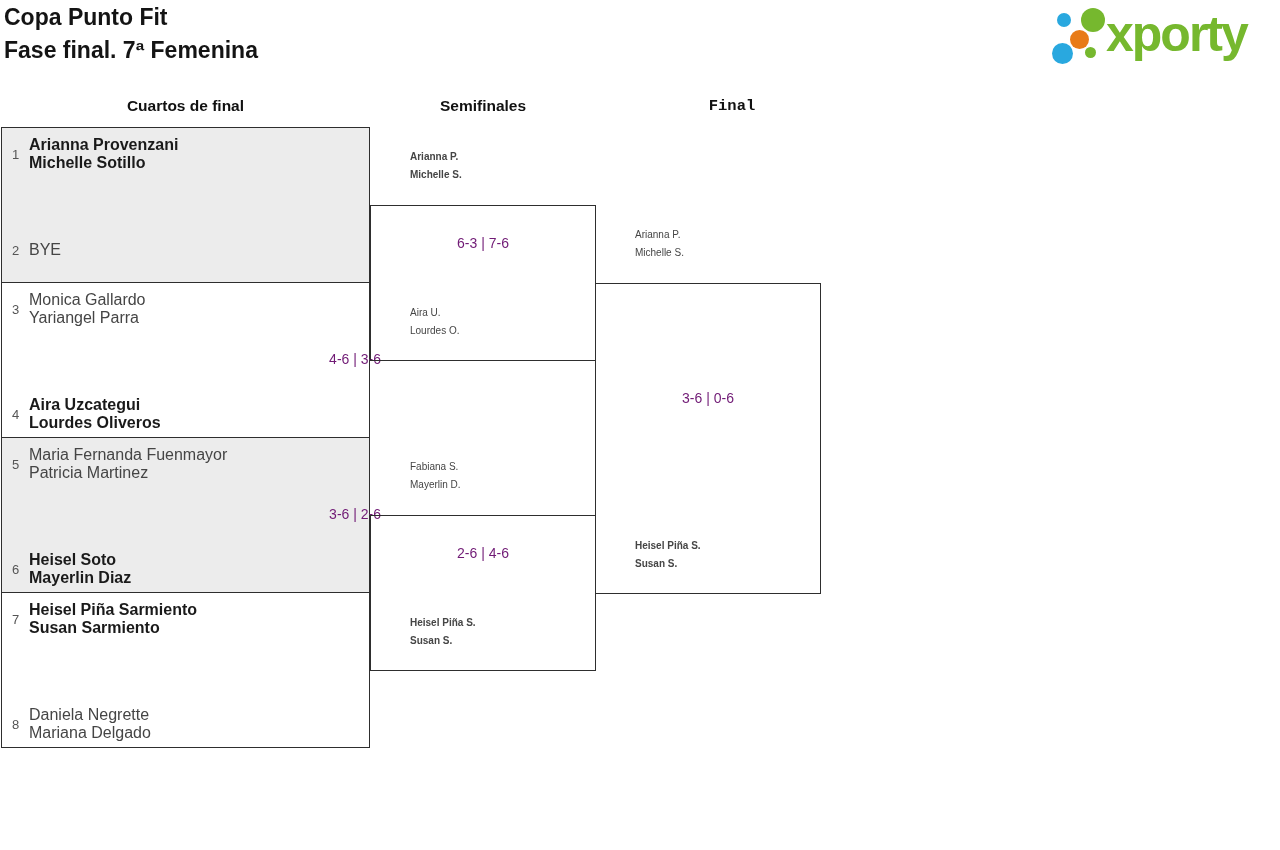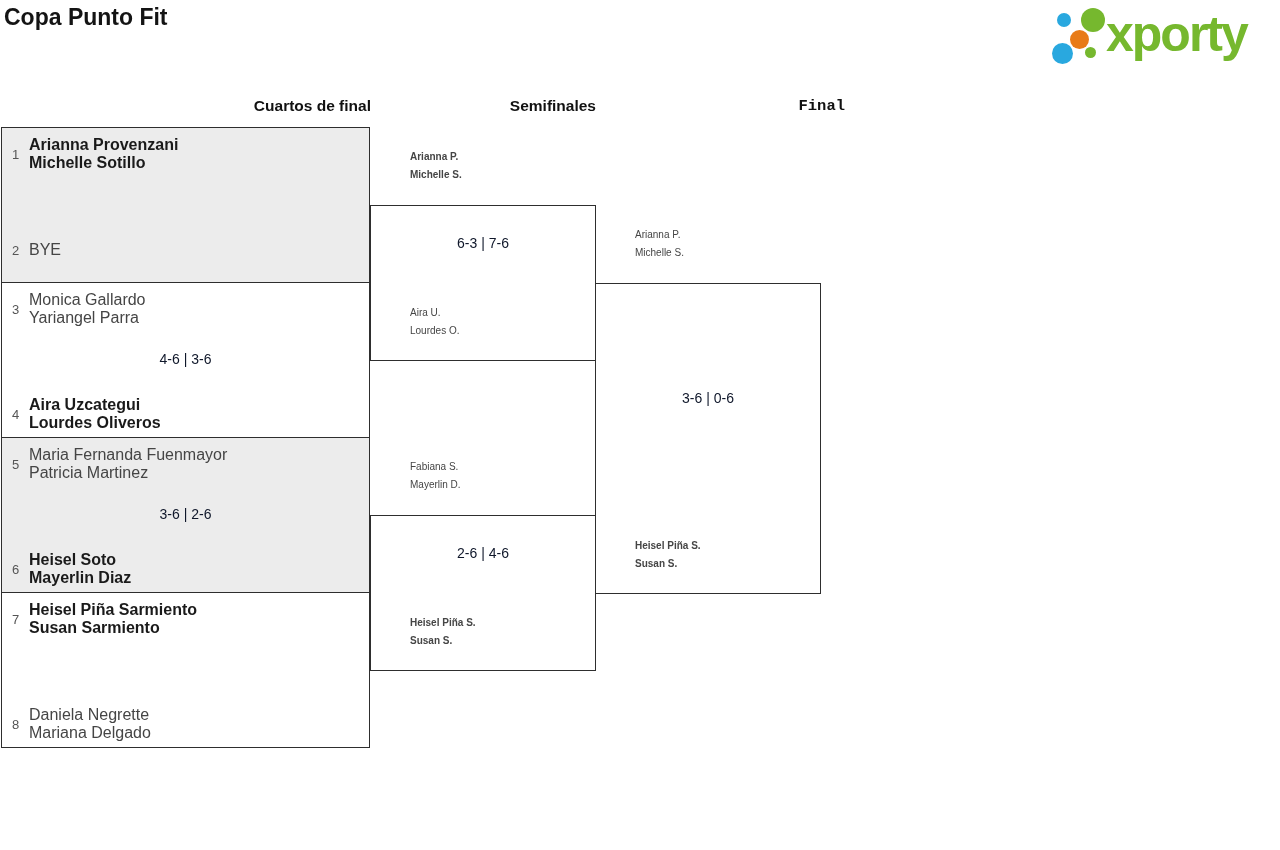--- a/index.html
+++ b/index.html
@@ -16,21 +16,21 @@
   .dot { position:absolute; border-radius:50%; }
   .dot-blue-sm  { left:7px;  top:8px;  width:14px; height:14px; background:#29a8df; }
   .dot-green-lg { left:31px; top:3px;  width:24px; height:24px; background:#76b82e; }
   .dot-orange   { left:20px; top:25px; width:19px; height:19px; background:#e87b17; }
   .dot-blue-lg  { left:2px;  top:38px; width:21px; height:21px; background:#29a8df; }
   .dot-green-sm { left:35px; top:42px; width:11px; height:11px; background:#76b82e; }
   .wordmark { position:absolute; left:56px; top:-3px; font-size:50px; font-weight:700;
     color:#76b82e; letter-spacing:-2px; line-height:64px; }
 
   
-  .col-head { position:absolute; top:97px; text-align:right; font-weight:700;
+  .col-head { position:absolute; top:97px; text-align:center; font-weight:700;
     font-size:15.5px; color:#111; }
   .col-head.qf  { left:0px;   width:371px; }
   .col-head.sf  { left:370px; width:226px; }
   .col-head.fin { left:619px; width:226px;font-family:Liberation Mono, monospace; }
 
   
   .box { position:absolute; border:1px solid #2e2e2e; }
   .qf-box { left:1px; width:369px; height:156px; }
   .qf1 { top:127px; background:#ececec; }
   .qf2 { top:282px; background:#ffffff; }
@@ -52,33 +52,34 @@
   
   .adv { position:absolute; font-size:10px; line-height:18px; color:#454545;margin-left:33px; }
   .sf1-t1 { left:377px; top:148px; }
   .sf1-t2 { left:377px; top:304px; }
   .sf2-t1 { left:377px; top:458px; }
   .sf2-t2 { left:377px; top:614px; }
   .fin-t1 { left:602px; top:226px; }
   .fin-t2 { left:602px; top:537px; }
 
   
-  .score { position:absolute; text-align:center; font-size:14px; color:#0f172a; height:18px; }
-  .qf-score { left:0; width:100%; top:68px; }
+  .score { position:absolute; text-align:center; font-size:14px; color:#701a75; height:18px; }
+  .qf-score { left:12px; width:100%; top:68px;text-align:right; }
   .sf1-score { left:370px; width:226px; top:235px; }
   .sf2-score { left:370px; width:226px; top:545px; }
   .fin-score { left:595px; width:226px; top:390px; }
 </style>
 </head>
 <body>
 
 <div class="stage">
 
   <div class="title">
     <div>Copa Punto Fit</div>
+    <div>Fase final. 7ª Femenina</div>
   </div>
 
   <div class="logo">
     <span class="dot dot-blue-sm"></span>
     <span class="dot dot-green-lg"></span>
     <span class="dot dot-orange"></span>
     <span class="dot dot-blue-lg"></span>
     <span class="dot dot-green-sm"></span>
     <span class="wordmark">xporty</span>
   </div>

